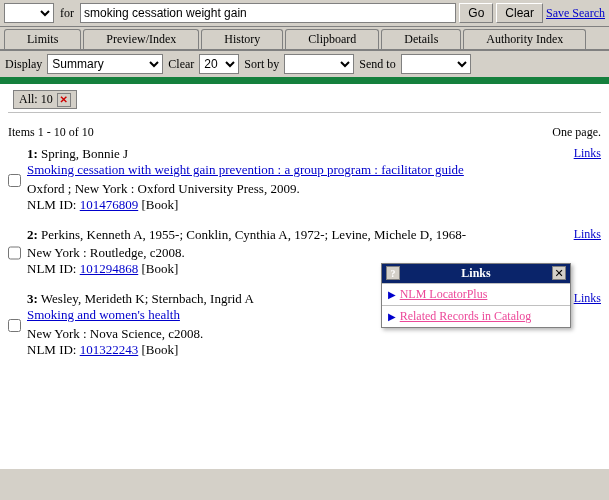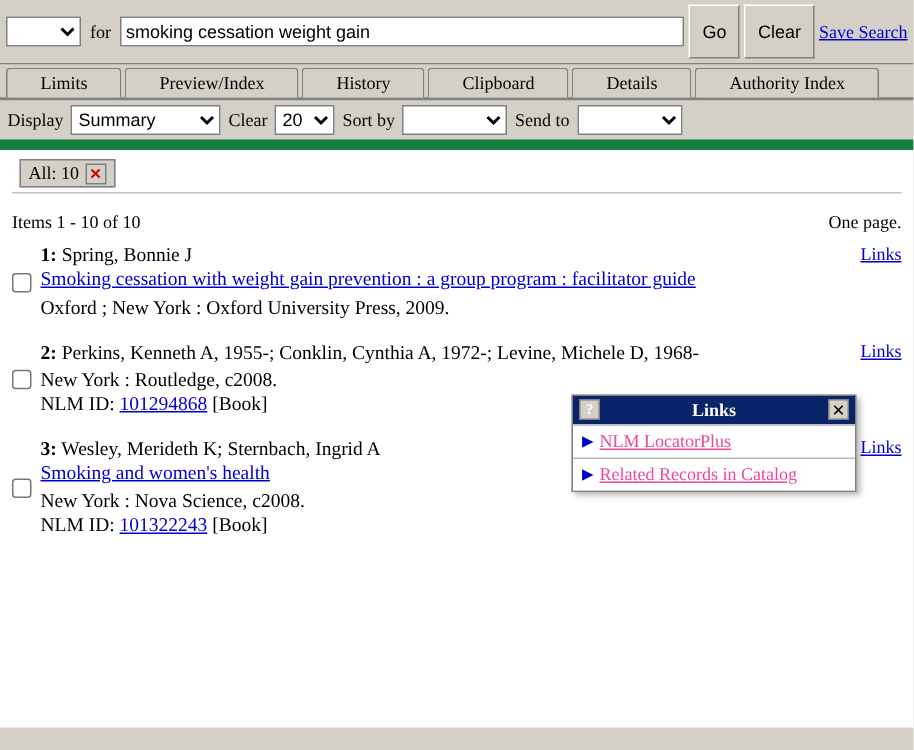--- a/index.html
+++ b/index.html
@@ -33,21 +33,21 @@
     }
     .search-input {
       flex: 1;
       height: 20px;
       font-size: 12px;
       border: 1px solid #808080;
       padding: 0 3px;
       background: white;
     }
     .btn {
-      height: 36px;
+      height: 20px;
       font-size: 12px;
       background: #d4d0c8;
       border: 1px solid #808080;
       border-top-color: #ffffff;
       border-left-color: #ffffff;
       padding: 0 8px;
       cursor: pointer;
     }
     .save-search-link {
       color: #0000cc;
@@ -282,21 +282,21 @@
   <div class="tab">Preview/Index</div>
   <div class="tab">History</div>
   <div class="tab">Clipboard</div>
   <div class="tab">Details</div>
   <div class="tab">Authority Index</div>
 </div>
 <div class="tab-underline"></div>
 
 <div class="options-bar">
   <label>Display</label>
-  <select style="width:100px;">
+  <select style="width:116px;">
     <option>Summary</option>
   </select>
   <label>Clear</label>
   <select style="width:40px;">
     <option>20</option>
   </select>
   <label>Sort by</label>
   <select style="width:70px;">
     <option></option>
   </select>
@@ -320,20 +320,24 @@
     <span class="one-page">One page.</span>
   </div>
 
   <div class="result-item">
     <input type="checkbox" class="result-check" style="">
     <div class="result-body">
       <span class="result-num">1:</span>
       <span class="result-author">Spring, Bonnie J</span>
       <div class="result-title">Smoking cessation with weight gain prevention : a group program : facilitator guide</div>
       <div class="result-pub">Oxford ; New York : Oxford University Press, 2009.</div>
+      <div class="result-nlm">
+        NLM ID: <a>101476809</a>
+        <span>[Book]</span>
+      </div>
     </div>
     <span class="links-label">Links</span>
   </div>
 
   <div class="result-item">
     <input type="checkbox" class="result-check" style="">
     <div class="result-body">
       <span class="result-num">2:</span>
       <span class="result-author">Perkins, Kenneth A, 1955-; Conklin, Cynthia A, 1972-; Levine, Michele D, 1968-</span>
       <div class="result-pub">New York : Routledge, c2008.</div>

